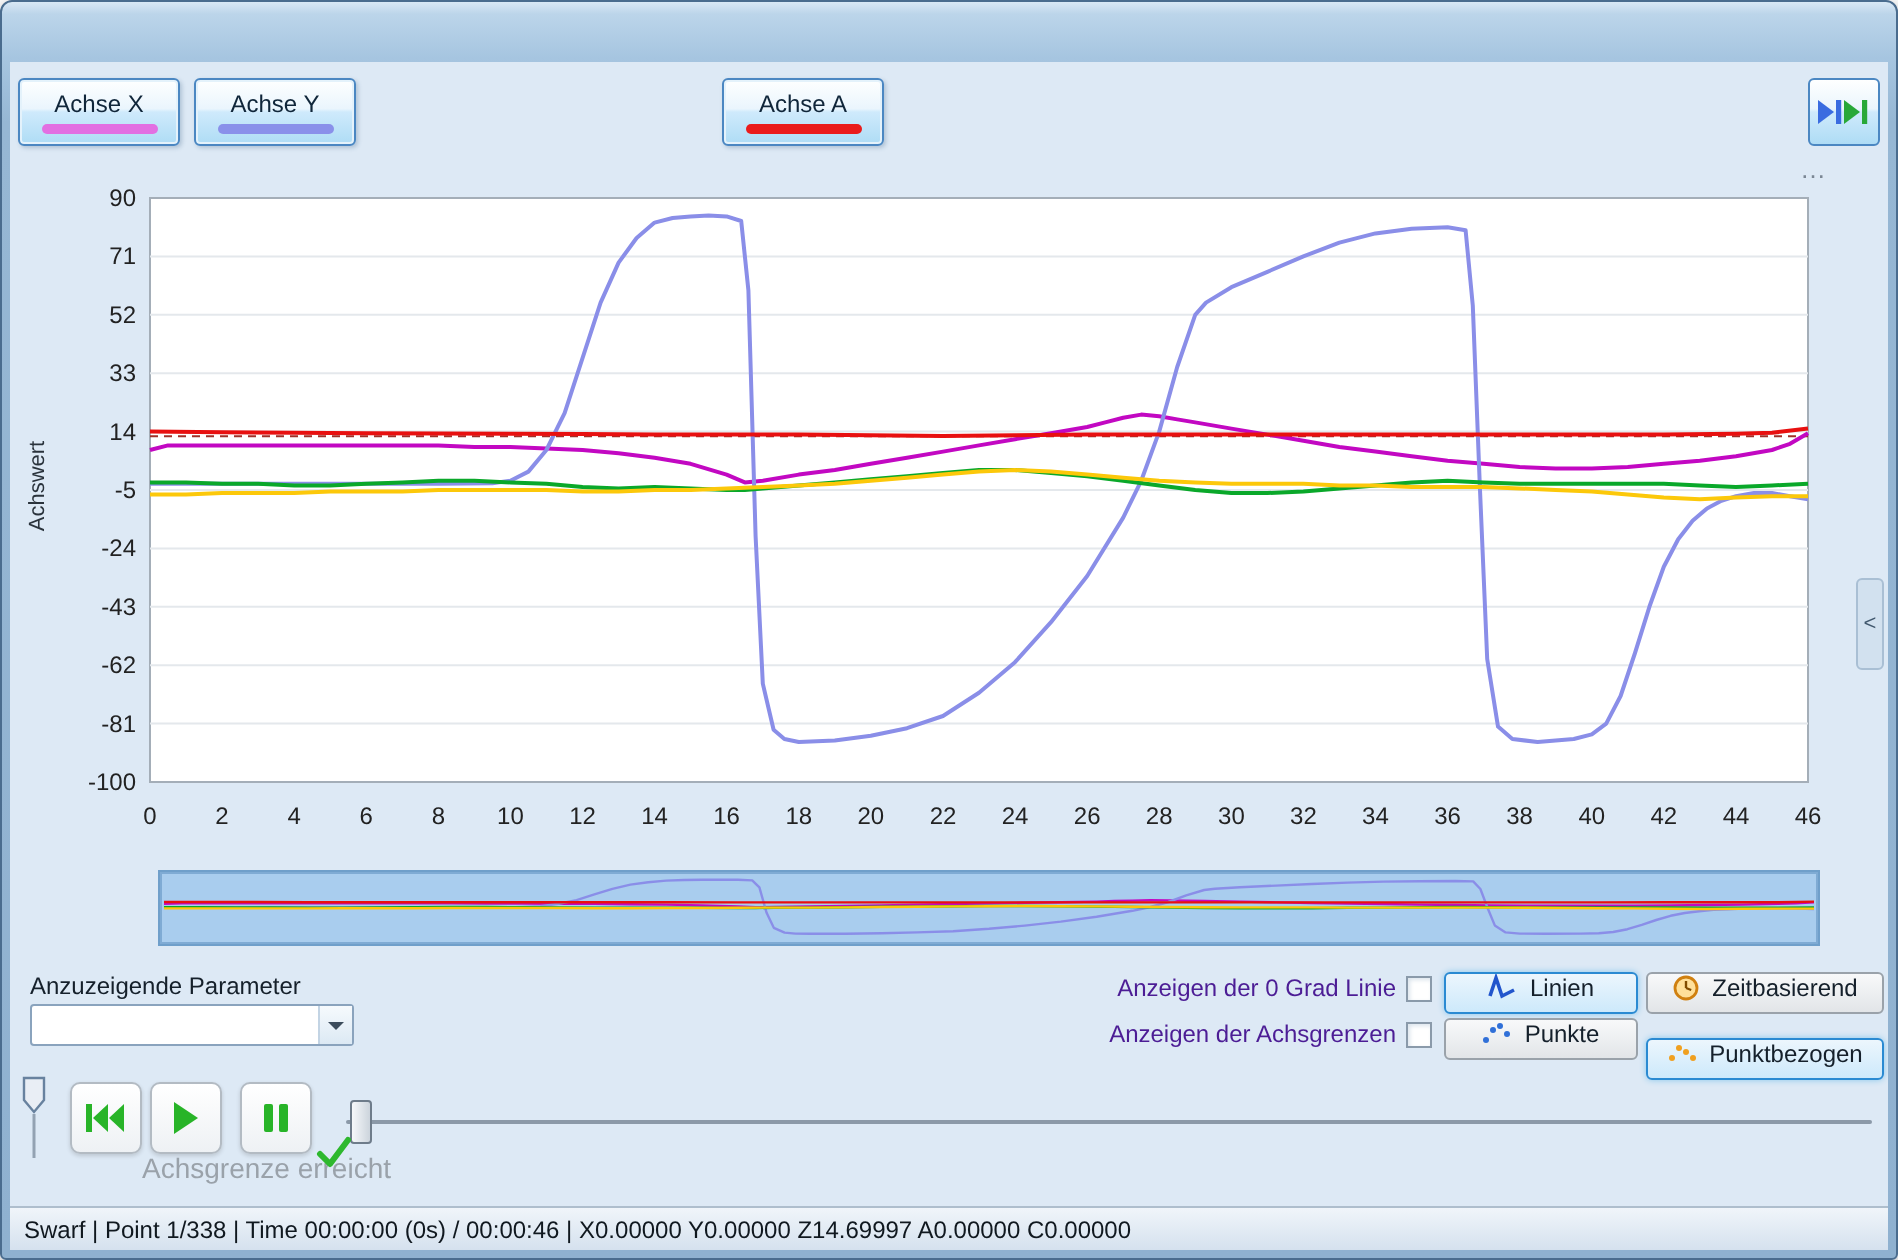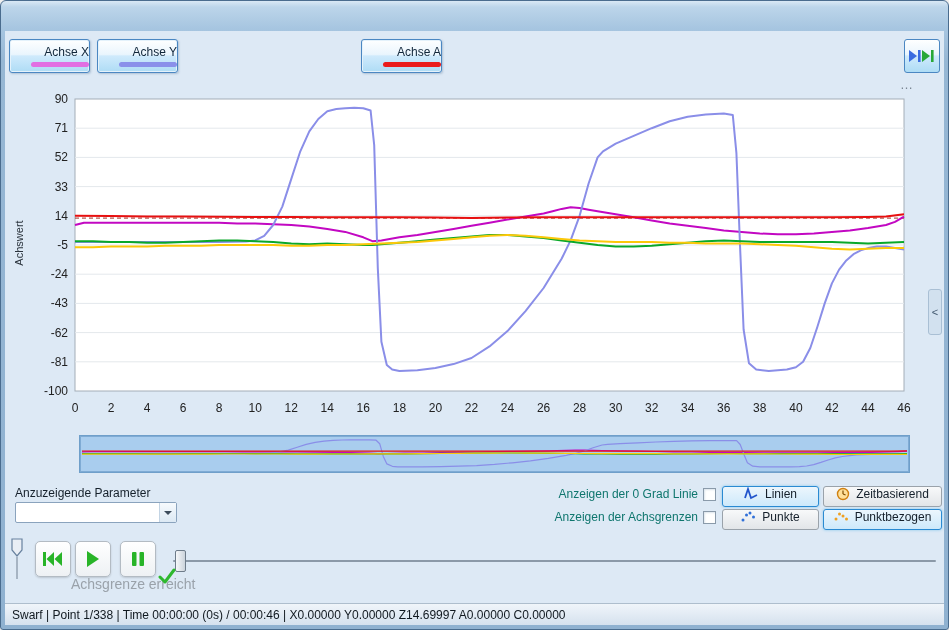--- a/index.html
+++ b/index.html
@@ -23,21 +23,21 @@
   .winbtn.close{width:47px;border-left:none;border-radius:0 0 4px 0;
     background:linear-gradient(#f5b2a1,#e2654c 40%,#c03418 55%,#d85f38 85%,#f09a78);}
   .ic-min{width:10px;height:3px;background:#23384c;margin-top:8px;}
   .ic-max{width:10px;height:9px;border:2px solid #23384c;}
   
   .content{position:absolute;top:30px;left:4px;right:4px;bottom:4px;background:#dde9f5;overflow:hidden;}
   
   .axis-btn{position:absolute;top:8px;width:81px;height:34px;border:1px solid #4b87c2;border-radius:3px;
     background:linear-gradient(#feffff,#eaf5fd 45%,#cfeafc 50%,#aedcf5);
     box-shadow:inset 0 0 0 1px #e4f2fb,1px 1px 2px rgba(40,80,120,.25);
-    display:flex;flex-direction:column;align-items:flex-end;justify-content:center;gap:3px;cursor:pointer;}
+    display:flex;flex-direction:column;align-items:center;justify-content:center;gap:3px;cursor:pointer;}
   .axis-btn .lbl{font-size:12px;color:#10263a;}
   .axis-btn .bar{width:58px;height:5px;border-radius:3px;}
   .sync-btn{position:absolute;top:8px;right:4px;width:36px;height:34px;border:1px solid #4b87c2;border-radius:3px;
     background:linear-gradient(#feffff,#eaf5fd 45%,#cfeafc 50%,#aedcf5);
     display:flex;align-items:center;justify-content:center;cursor:pointer;}
   
   .ylabel{position:absolute;left:-22px;top:206px;width:72px;text-align:center;transform:rotate(-90deg);
     font-size:11px;color:#2a333c;}
   #main-chart{position:absolute;left:16px;top:50px;}
   .tk{font:12px "Liberation Sans",sans-serif;fill:#222;}
@@ -49,21 +49,21 @@
   .nav-wrap{position:absolute;left:74px;top:404px;width:831px;height:38px;border:1px solid #6f9fca;background:#a9cdee;cursor:pointer;}
   
   .param-label{position:absolute;left:10px;top:455px;font-size:12px;color:#15202b;}
   .combo{position:absolute;left:10px;top:471px;width:162px;height:21px;background:#fff;
     border:1px solid #8aa3bd;border-radius:2px;display:flex;align-items:center;cursor:pointer;}
   .combo .val{flex:1;padding-left:5px;font-size:12px;color:#222;}
   .combo .dd{width:17px;height:100%;display:flex;align-items:center;justify-content:center;
     background:linear-gradient(#f6fafd,#dce9f4);border-left:1px solid #c3d4e4;}
   .combo .dd::after{content:"";width:0;height:0;border:4px solid transparent;border-top-color:#3c4c5c;margin-top:4px;}
   .cbrow{position:absolute;right:228px;display:flex;align-items:center;gap:5px;}
-  .cbrow .cblabel{font-size:12px;color:#0f766e;white-space:nowrap;}
+  .cbrow .cblabel{font-size:12px;color:#4c1d95;white-space:nowrap;}
   .checkbox{width:13px;height:13px;background:#fff;border:1px solid #8a9aaa;box-shadow:inset 1px 1px 2px #dbe4ec;cursor:pointer;}
   .opt-btn{position:absolute;height:21px;font-size:12px;color:#15202b;display:flex;align-items:flex-start;
     justify-content:center;gap:6px;border-radius:3px;cursor:pointer;
     border:1px solid #9aa2aa;background:linear-gradient(#f8f9fa,#e2e5e8);}
   .opt-btn.selected{border:1px solid #2a8ad2;background:linear-gradient(#ecf6fd,#cde9fb);
     box-shadow:0 0 3px #86c6ec;}
   
   .tbtn{position:absolute;top:510px;width:36px;height:36px;border:1px solid #b3bbc3;border-radius:5px;
     background:linear-gradient(#ffffff,#eef1f4);box-shadow:0 1px 2px rgba(0,0,0,.15);
     display:flex;align-items:center;justify-content:center;cursor:pointer;}
@@ -207,21 +207,21 @@
     </div>
     <div class="opt-btn" style="left:717px;top:478px;width:97px">
       <svg width="15" height="13" viewBox="0 0 15 13">
         <circle cx="2" cy="10" r="1.5" fill="#3070d8"></circle>
           <circle cx="5.5" cy="5" r="1.5" fill="#3070d8"></circle>
         <circle cx="9" cy="3" r="1.5" fill="#3070d8"></circle>
           <circle cx="12.5" cy="7" r="1.5" fill="#3070d8"></circle>
       </svg>
       <span>Punkte</span>
     </div>
-    <div class="opt-btn selected" style="left:818px;top:478px;width:119px">
+    <div class="opt-btn selected" style="left:818px;top:488px;width:119px">
       <svg width="15" height="13" viewBox="0 0 15 13">
         <circle cx="2" cy="9" r="1.5" fill="#f0a020"></circle>
           <circle cx="5.5" cy="4" r="1.5" fill="#f0a020"></circle>
         <circle cx="9" cy="6" r="1.5" fill="#f0a020"></circle>
           <circle cx="12.5" cy="9" r="1.5" fill="#f0a020"></circle>
       </svg>
       <span>Punktbezogen</span>
     </div>
 
     <svg class="marker" width="16" height="44" viewBox="0 0 16 44">

